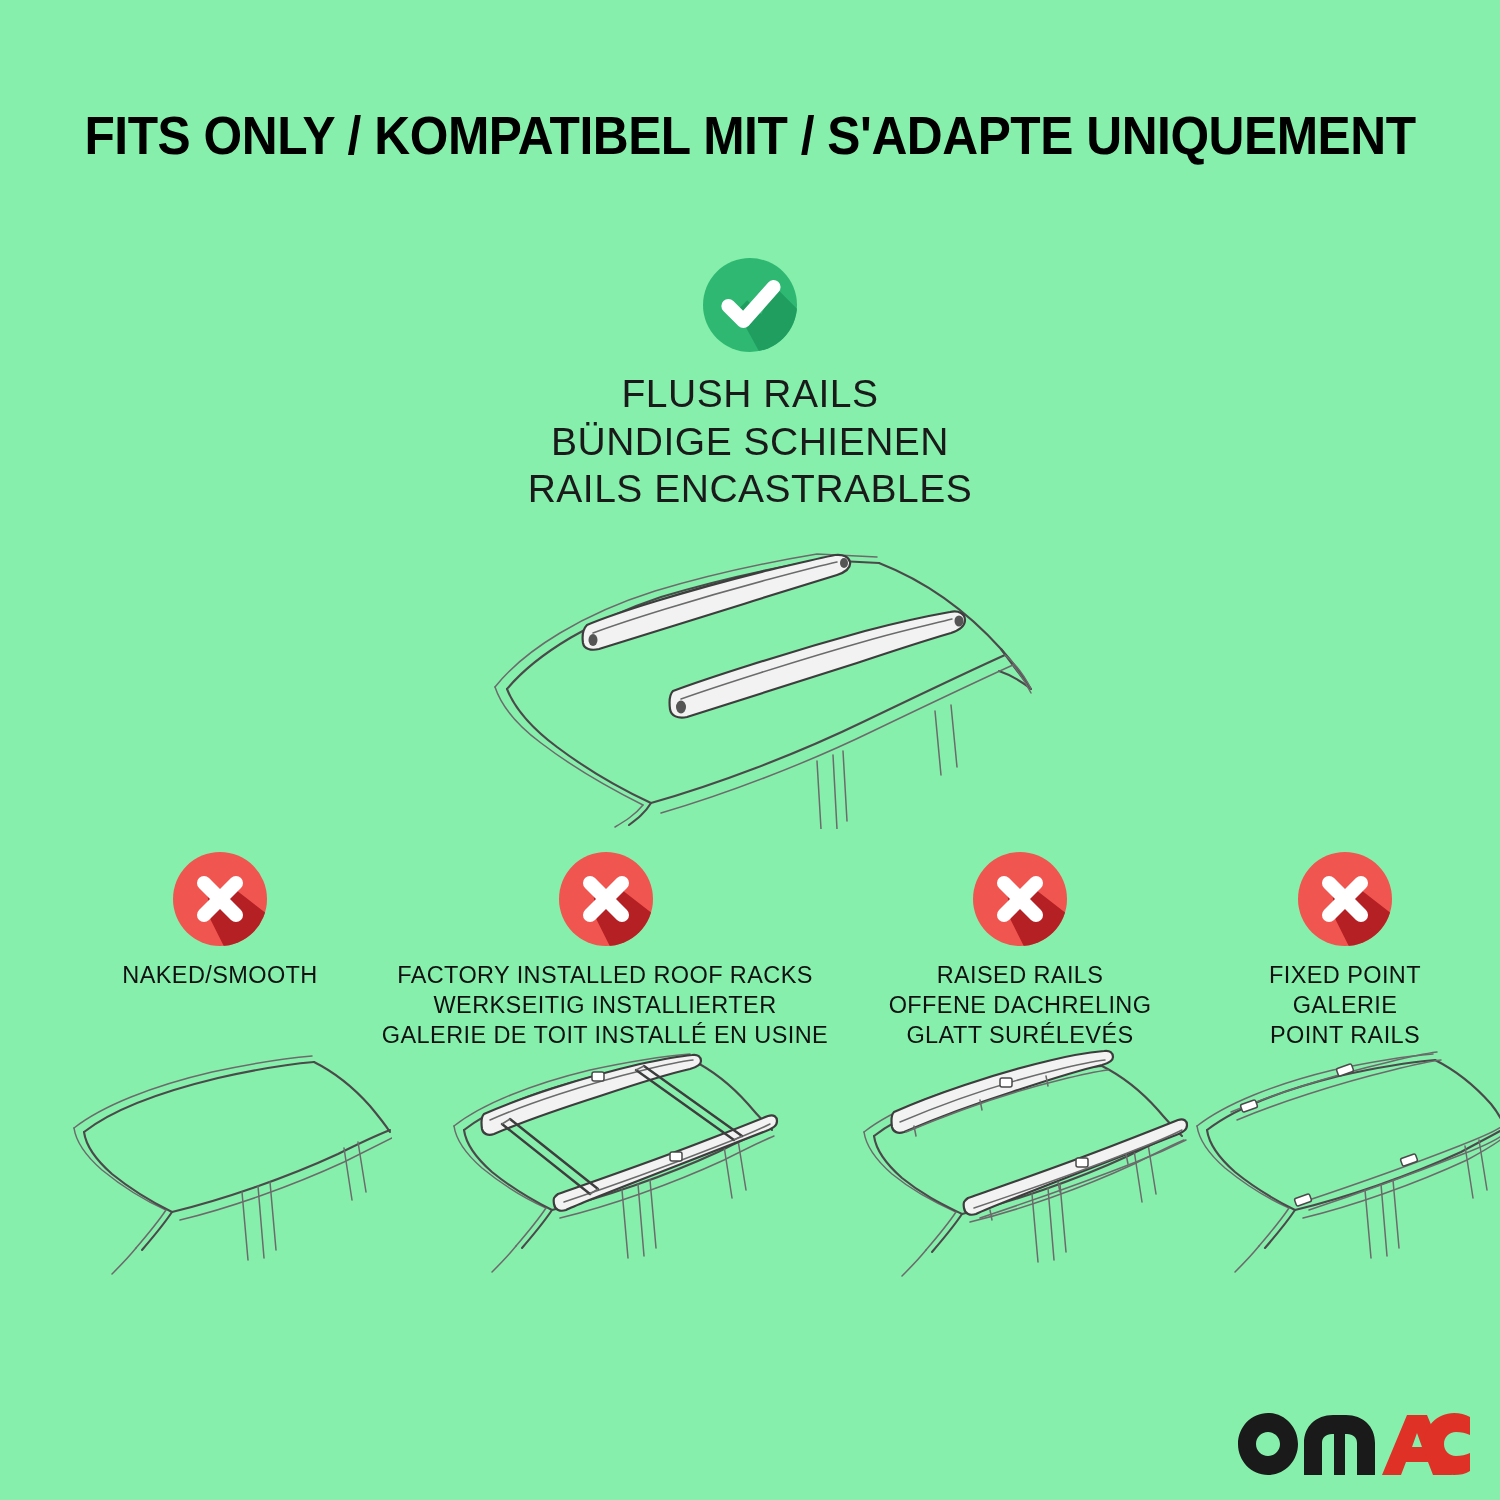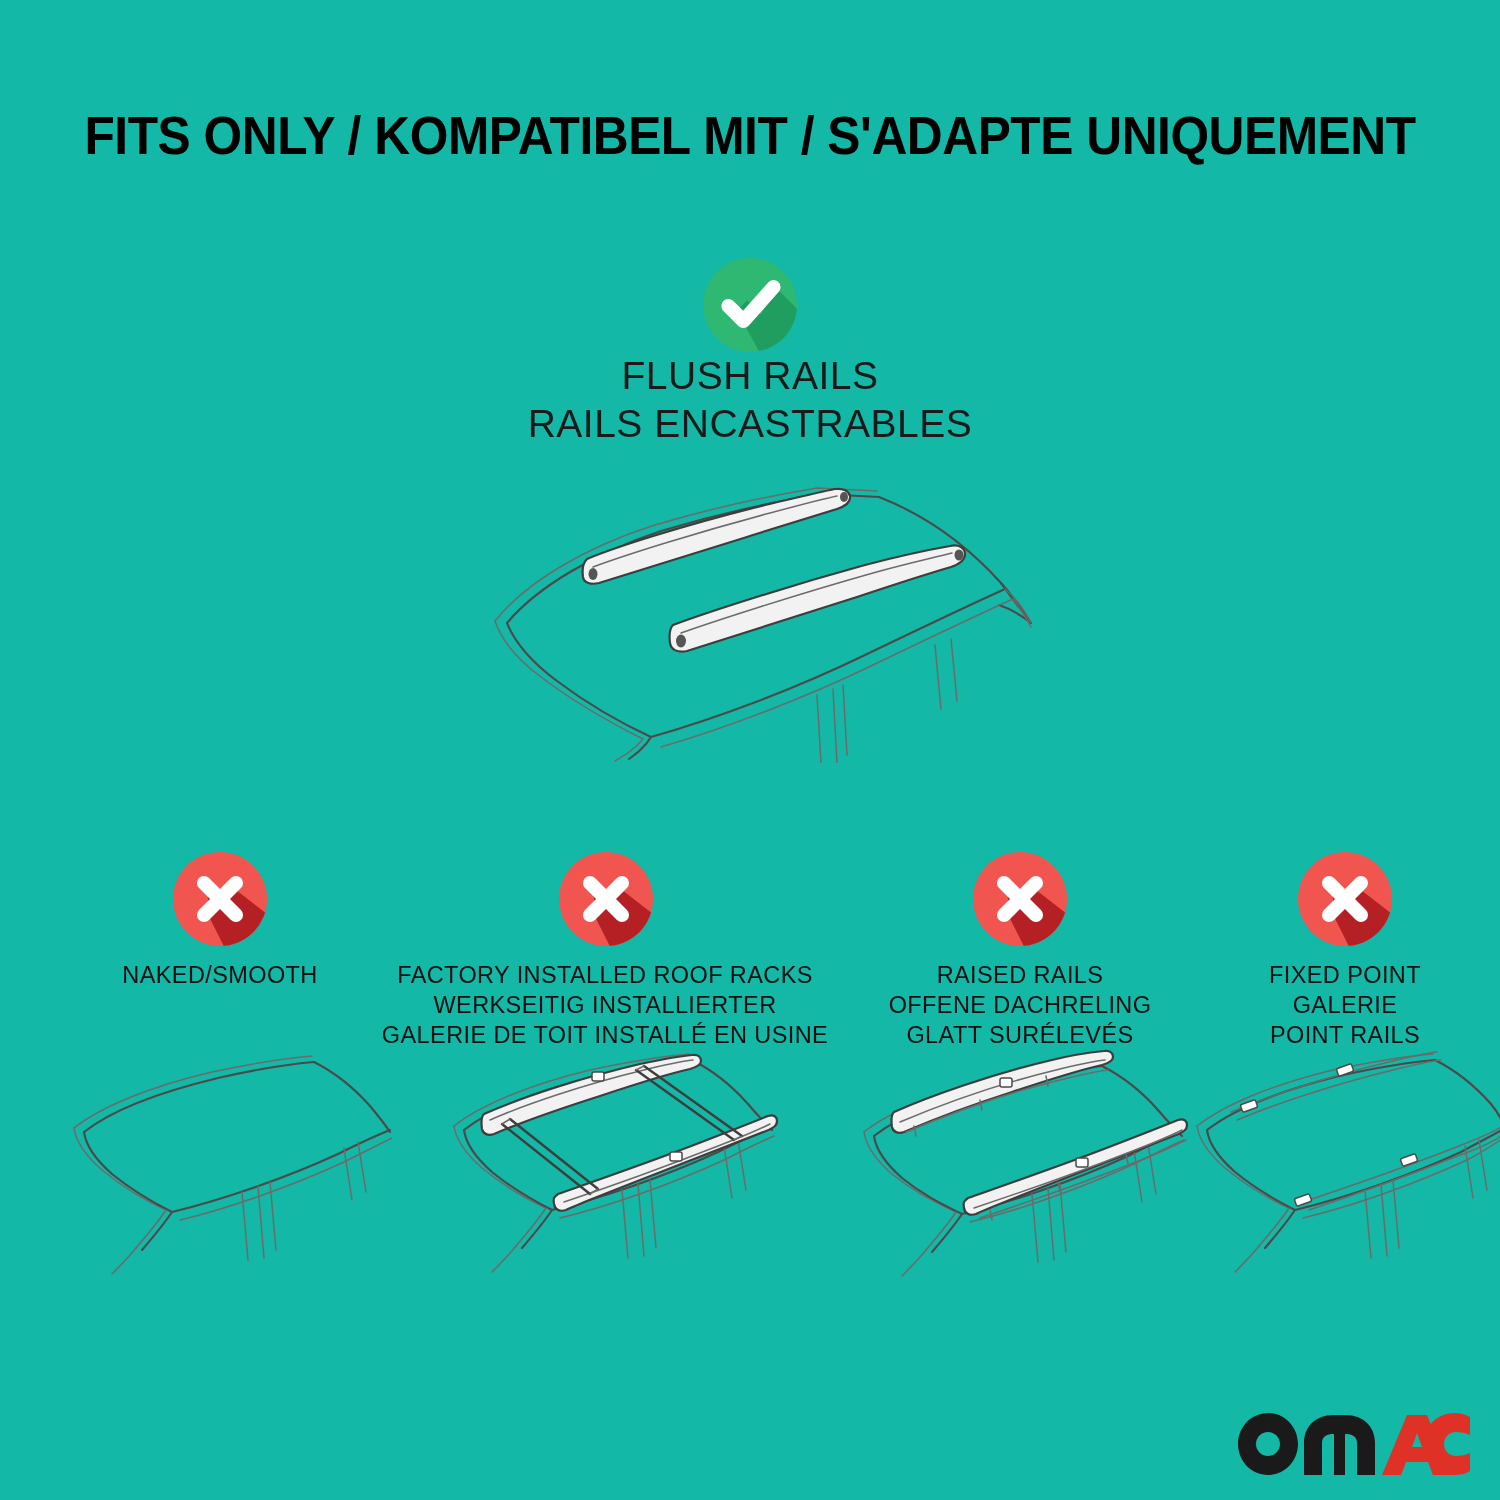--- a/index.html
+++ b/index.html
@@ -2,21 +2,21 @@
 <html><head>
 <meta charset="utf-8">
 <style>
   * { box-sizing: border-box; margin: 0; padding: 0; }
   html, body {
     width: 1500px; height: 1500px;
     background: #ffffff;
     font-family: "Liberation Sans", sans-serif;
     overflow: hidden;
   }
-  .page { position: relative; width: 1500px; height: 1500px; background: #14b8a6; padding-left: 19px; }
+  .page { position: relative; width: 1500px; height: 1500px; background: #86efac; padding-left: 19px; }
 
   
   .title {
     position: absolute;
     top: 104px; left: 0; width: 1500px;
     text-align: center;
     font-family: "Liberation Sans", sans-serif;
     font-weight: bold;
     font-size: 54px;
     letter-spacing: -0.5px;
@@ -39,20 +39,21 @@
   .badge.no  { background: #F0554F; }
   .badge .shadow {
     position: absolute; inset: 0;
   }
   .badge.ok .shadow svg polygon { fill: #1F9E60; }
   .badge.no .shadow svg polygon { fill: #B52025; }
   .badge .glyph { position: absolute; inset: 0; }
   .badge .glyph svg { width: 100%; height: 100%; display: block; }
 
   .hero-text {
+    margin-top: 18px;
     text-align: center;
     font-size: 39px;
     font-weight: 300;
     line-height: 1.22;
     color: #1a1a1a;
     letter-spacing: 0.5px;
   }
   .hero-text div { white-space: nowrap; }
 
   .hero-figure {
@@ -138,20 +139,21 @@
         <div class="glyph">
           <svg viewBox="0 0 100 100" aria-hidden="true">
             <path d="M27 51 L43 67 L75 31" fill="none" stroke="#ffffff" stroke-width="15" stroke-linecap="round" stroke-linejoin="round"></path>
           </svg>
         </div>
       </div>
     </div>
 
     <div class="hero-text">
       <div>FLUSH RAILS</div>
+      <div>BÜNDIGE SCHIENEN</div>
       <div>RAILS ENCASTRABLES</div>
     </div>
 
     <div class="hero-figure">
       <svg class="lineart" width="570" height="300" viewBox="0 0 570 300" aria-hidden="true">
 
         <path d="M30 158 C60 120 120 84 190 62 C250 44 310 32 352 25 L412 28" class="thin"></path>
         <path d="M42 160 C72 124 130 90 196 68 C256 50 314 38 355 31 L414 34"></path>
         <path d="M414 34 C460 52 500 80 536 120 C552 138 560 150 566 160"></path>
         <path d="M566 160 C556 152 546 146 534 142"></path>

